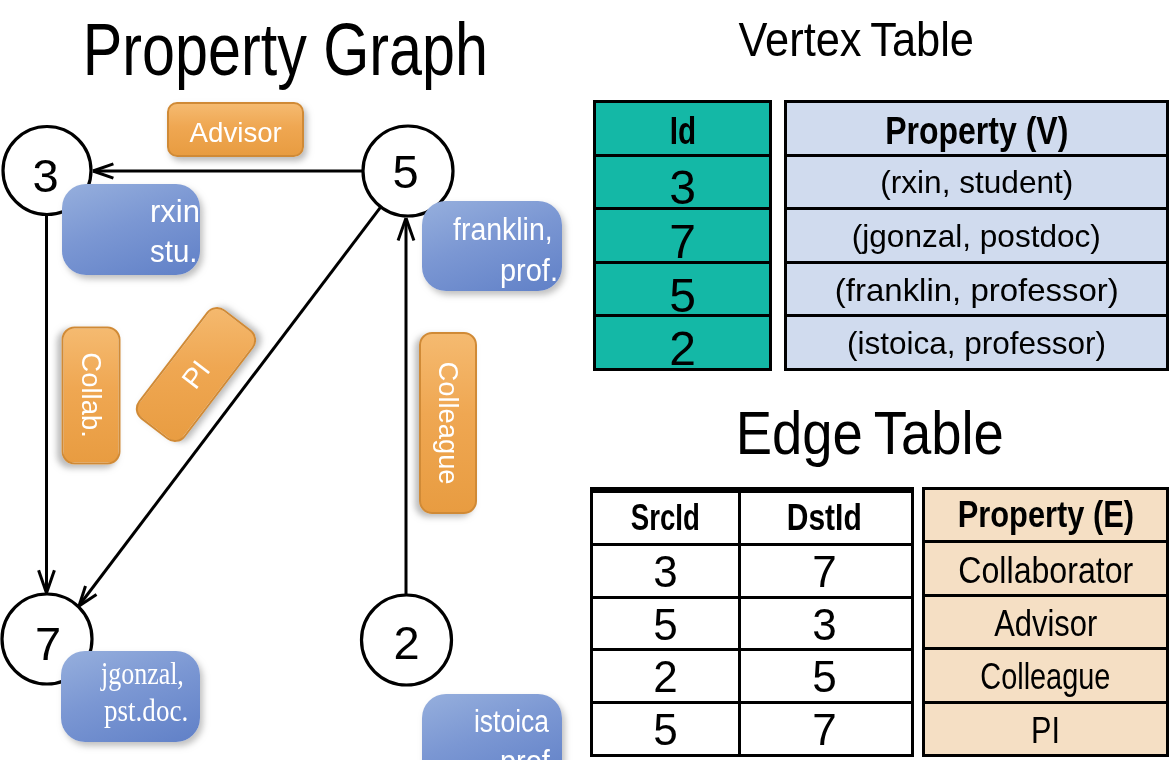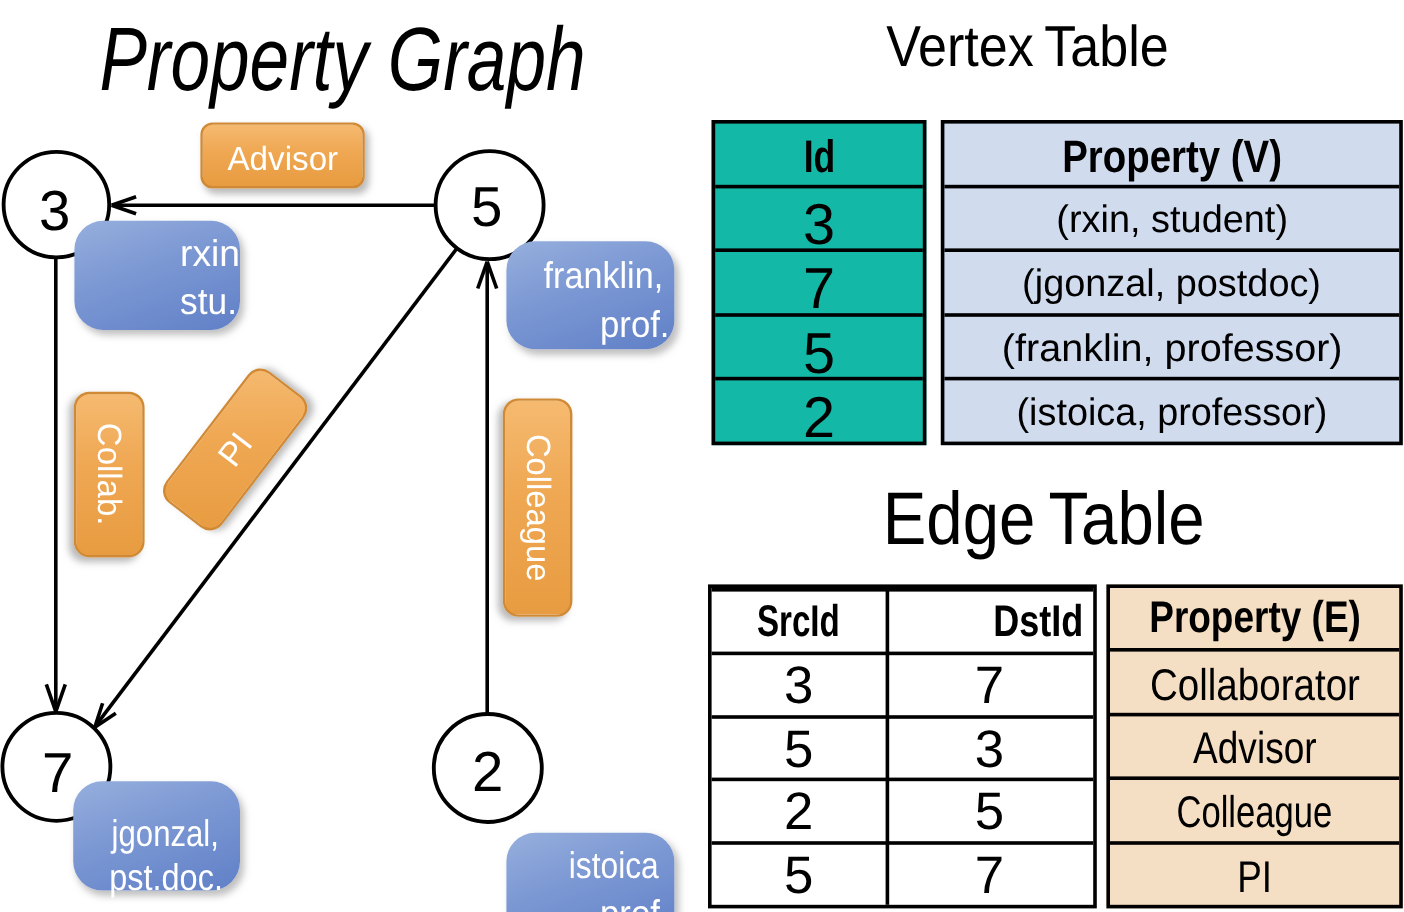--- a/index.html
+++ b/index.html
@@ -60,32 +60,32 @@
       <circle cx="406.5" cy="640" r="45"></circle>
     </g>
     <g fill="#000" font-family="Liberation Sans" font-size="47" text-anchor="middle">
       <text x="45.5" y="192">3</text>
       <text x="405.5" y="188">5</text>
       <text x="48" y="660">7</text>
       <text x="406.5" y="659">2</text>
     </g>
   </svg>
 
-  <div class="title" style="left:0;top:12px;width:570px;font-size:75px;font-style:italic;"><span class="cx" style="--sx:0.790;">Property Graph</span></div>
+  <div class="title" style="left:0;top:12px;width:570px;font-size:75px;"><span class="cx" style="--sx:0.790;">Property Graph</span></div>
   <div class="title" style="left:571px;top:16px;width:570px;font-size:48px;"><span class="cx" style="--sx:0.904;">Vertex Table</span></div>
   <div class="title" style="left:585px;top:402px;width:570px;font-size:62px;"><span class="cx" style="--sx:0.878;">Edge Table</span></div>
 
   <div class="ochip" style="left:167px;top:102px;width:137px;height:55px;font-size:28px;line-height:51px;border-radius:10px;"><span class="cx" style="--sx:0.988;position:relative;top:3px;">Advisor</span></div>
   <div class="ochip" style="left:21.5px;top:365.5px;width:138px;height:59px;font-size:28px;line-height:55px;transform:rotate(90deg);background:linear-gradient(90deg,#f5ba70 0%,#efa752 45%,#e89c41 100%);"><span class="cx" style="--sx:0.98;">Collab.</span></div>
   <div class="ochip" style="left:127px;top:344.5px;width:138px;height:59px;font-size:28px;line-height:55px;transform:rotate(-52.5deg);background:linear-gradient(232deg,#f5ba70 0%,#efa752 45%,#e89c41 100%);"><span class="cx" style="--sx:1;">PI</span></div>
   <div class="ochip" style="left:357px;top:394px;width:182px;height:58px;font-size:28px;line-height:54px;transform:rotate(90deg);background:linear-gradient(90deg,#f5ba70 0%,#efa752 45%,#e89c41 100%);"><span class="cx" style="--sx:0.975;">Colleague</span></div>
 
   <div class="bchip" style="left:62px;top:184px;width:138px;height:91px;"><span class="cl" style="--sx:1.0;">rxin</span><br><span class="cl" style="--sx:0.95;">stu.</span></div>
   <div class="bchip" style="left:422px;top:201px;width:140px;height:90px;line-height:41px;"><span class="cl" style="--sx:0.918;">franklin,</span><br><span class="cl" style="--sx:0.934;">prof.</span></div>
-  <div class="bchip" style="left:61px;top:651px;width:139px;height:91px;padding-top:25px;line-height:37px;"><span class="cl" style="--sx:0.837;">jgonzal,</span><br><span class="cl" style="--sx:0.873;">pst.doc.</span></div>
+  <div class="bchip" style="left:61px;top:651px;width:139px;height:91px;padding-top:4px;line-height:37px;font-family:Liberation Serif, serif;"><span class="cl" style="--sx:0.837;">jgonzal,</span><br><span class="cl" style="--sx:0.873;">pst.doc.</span></div>
   <div class="bchip" style="left:422px;top:652px;width:140px;height:90px;margin-top:42px;"><span class="cl" style="--sx:0.853;">istoica</span><br><span class="cl" style="--sx:0.934;">prof.</span></div>
 
   <div class="tbl" style="left:593px;top:100px;width:179px;height:271px;background:#14b8a6;">
     <div class="row">
         <span class="vhdr cx" style="--sx:0.78;position:relative;top:3px;">Id</span>
       </div>
     <div class="row">
         <span class="vnum" style="position:relative;top:6px;">3</span>
       </div>
     <div class="row">
@@ -113,21 +113,21 @@
       </div>
     <div class="row">
         <span class="vbody cx" style="--sx:0.984;position:relative;top:1px;">(istoica, professor)</span>
       </div>
   </div>
 
   <div class="tbl" style="left:590px;top:487px;width:324px;height:270px;background:#fff;">
     <div class="col2" style="left:145px;"></div>
     <div class="row">
         <div class="cell" style="width:145px;"><span class="ehdr cx" style="--sx:0.746;">SrcId</span></div>
-        <div class="cell" style="width:173px;text-align:right;"><span class="ehdr cx" style="--sx:0.811;">DstId</span></div>
+        <div class="cell" style="width:173px;"><span class="ehdr cx" style="--sx:0.811;">DstId</span></div>
       </div>
     <div class="row">
         <div class="cell" style="width:145px;"><span class="enum" style="position:relative;top:1px;">3</span></div>
         <div class="cell" style="width:173px;"><span class="enum" style="position:relative;top:1px;">7</span></div>
       </div>
     <div class="row">
         <div class="cell" style="width:145px;"><span class="enum" style="position:relative;top:1px;">5</span></div>
         <div class="cell" style="width:173px;"><span class="enum" style="position:relative;top:1px;">3</span></div>
       </div>
     <div class="row">

